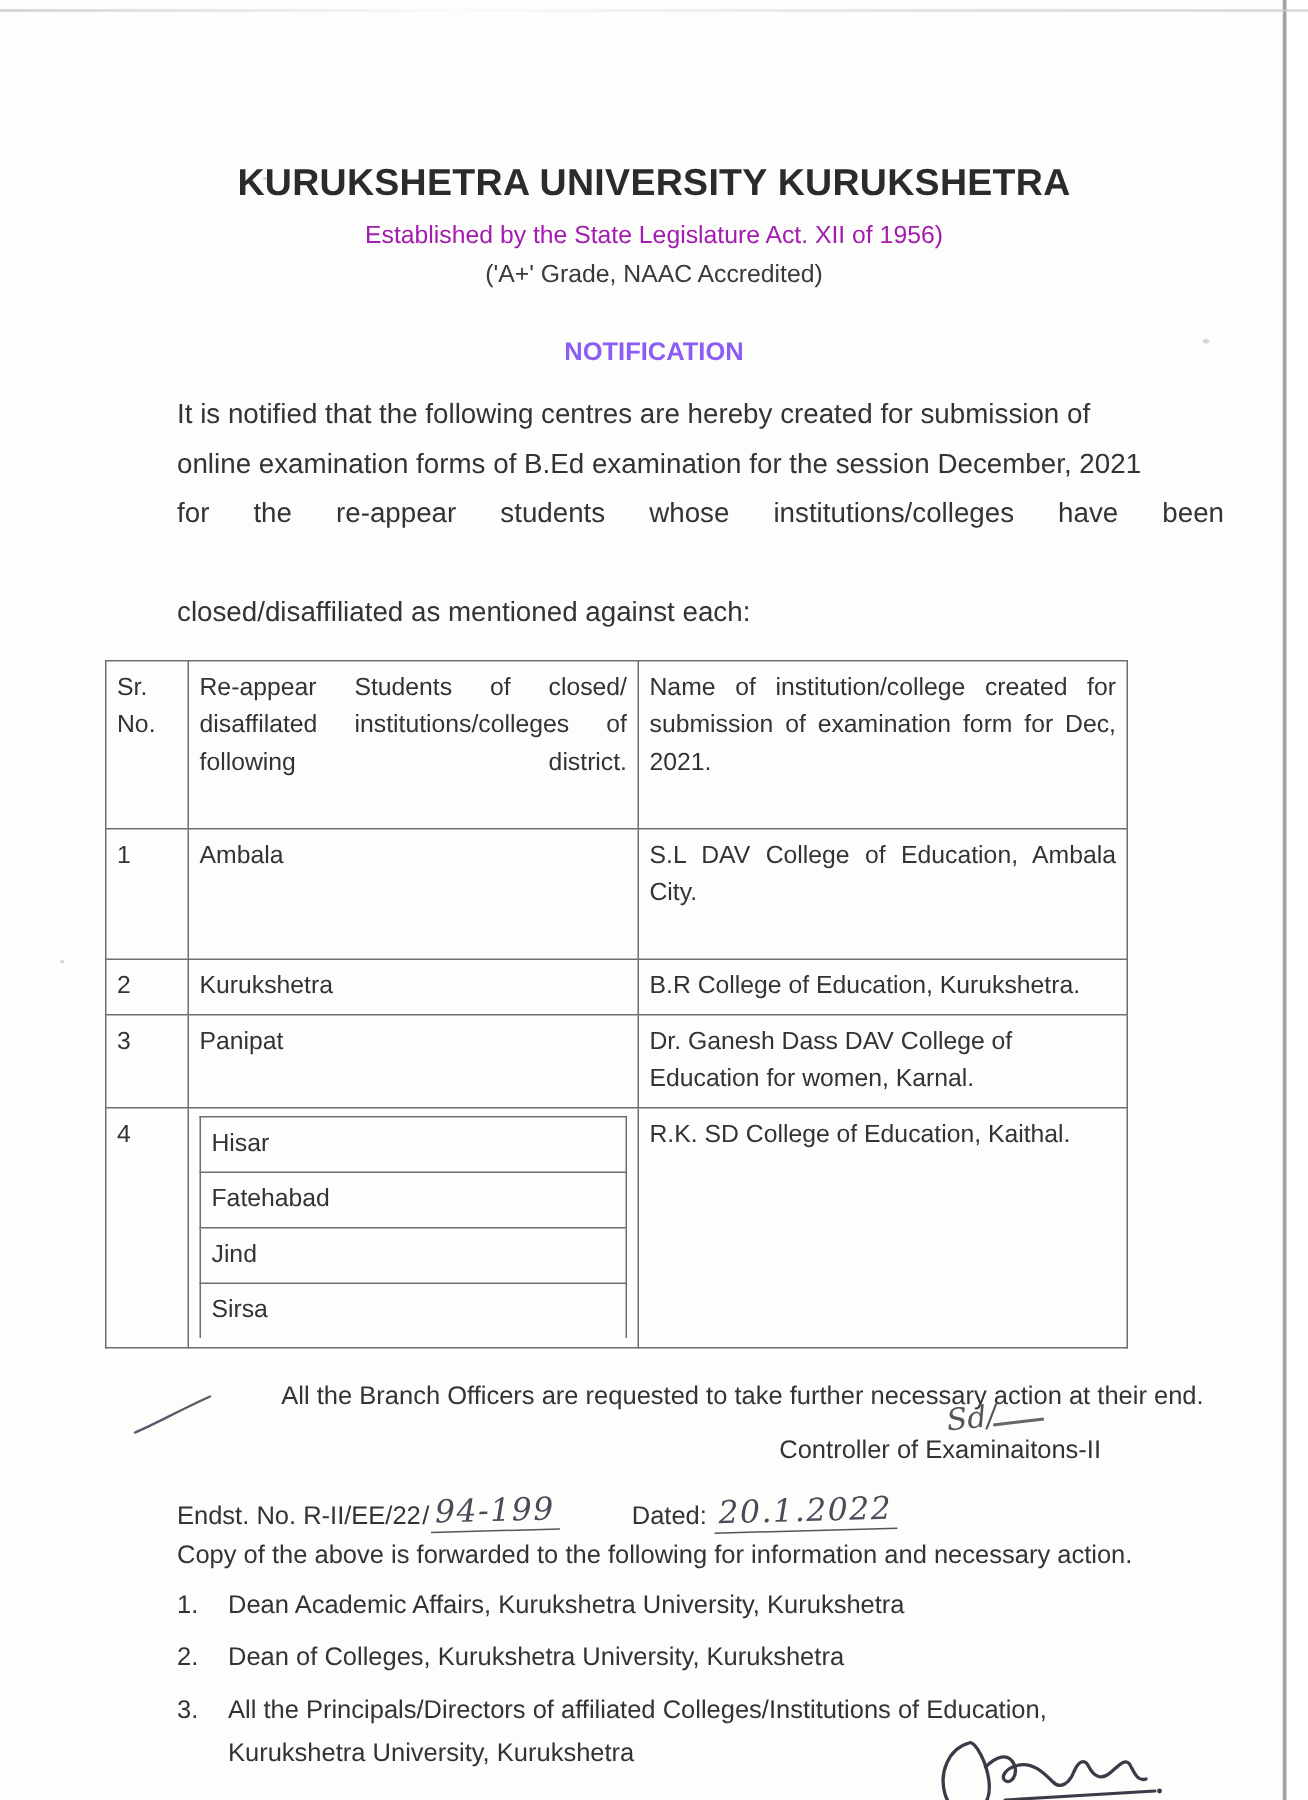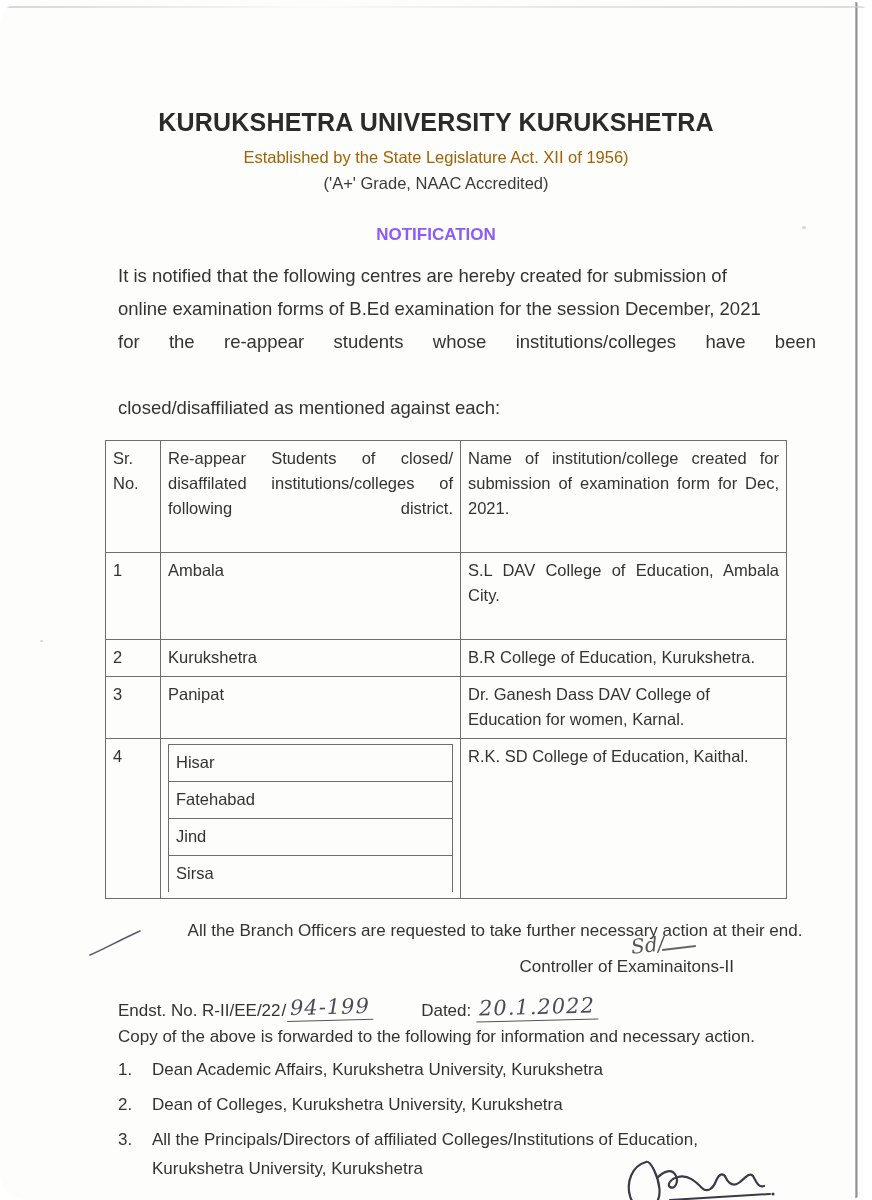--- a/index.html
+++ b/index.html
@@ -9,21 +9,20 @@
   }
   body {
     font-family: "Liberation Sans", sans-serif;
   }
   .page {
     position: relative;
     width: 872px;
     height: 1200px;
     background: #fdfdfc;
     overflow: hidden;
-    border-radius: 26px;
   }
   
   .scan-edge-right {
     position: absolute;
     top: 0;
     right: 14px;
     width: 3px;
     height: 1200px;
     background: linear-gradient(to right, #b9b9b9, #7d7d7d, #d8d8d8);
     opacity: .85;
@@ -62,21 +61,21 @@
     text-align: center;
     font-size: 25px;
     font-weight: bold;
     letter-spacing: .2px;
     color: #2b2b2b;
     margin-top: 108px;
   }
   .univ-sub {
     text-align: center;
     font-size: 16.5px;
-    color: #a16207;
+    color: #a21caf;
     margin-top: 11px;
   }
   .univ-sub2 {
     text-align: center;
     font-size: 16.5px;
     color: #3a3a3a;
     margin-top: 7px;
   }
   .notif-title {
     text-align: center;
@@ -93,21 +92,21 @@
     line-height: 33px;
     color: #333333;
     text-align: justify;
   }
   .para .lastline {
     text-align: left;
   }
 
   
   .tbl-wrap {
-    margin: 16px 0 0 105px;
+    margin: 16px 0 0 70px;
     width: 636px;
   }
   table.notice {
     border-collapse: collapse;
     width: 636px;
     table-layout: fixed;
   }
   table.notice td {
     border: 1px solid #6e6e6e;
     vertical-align: top;

